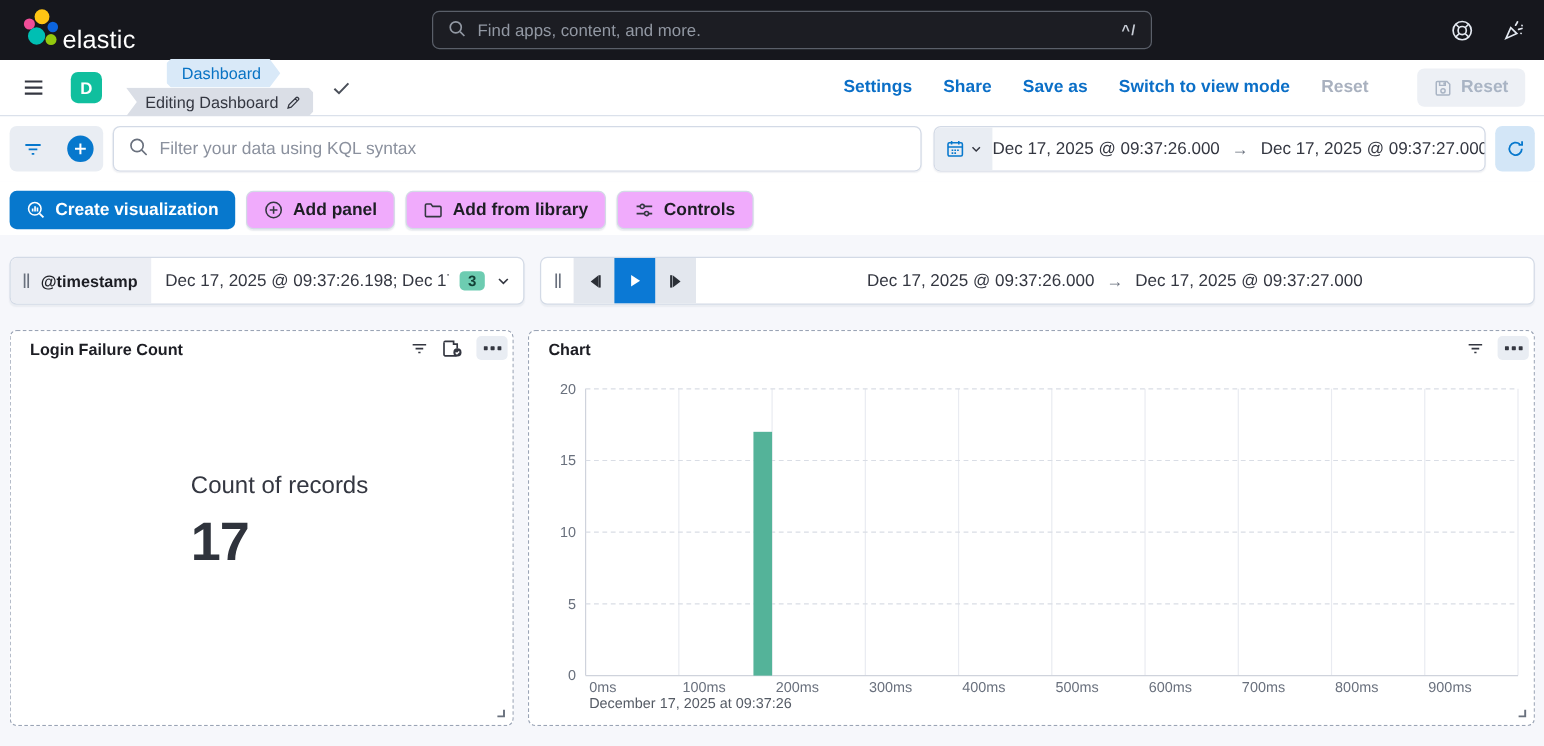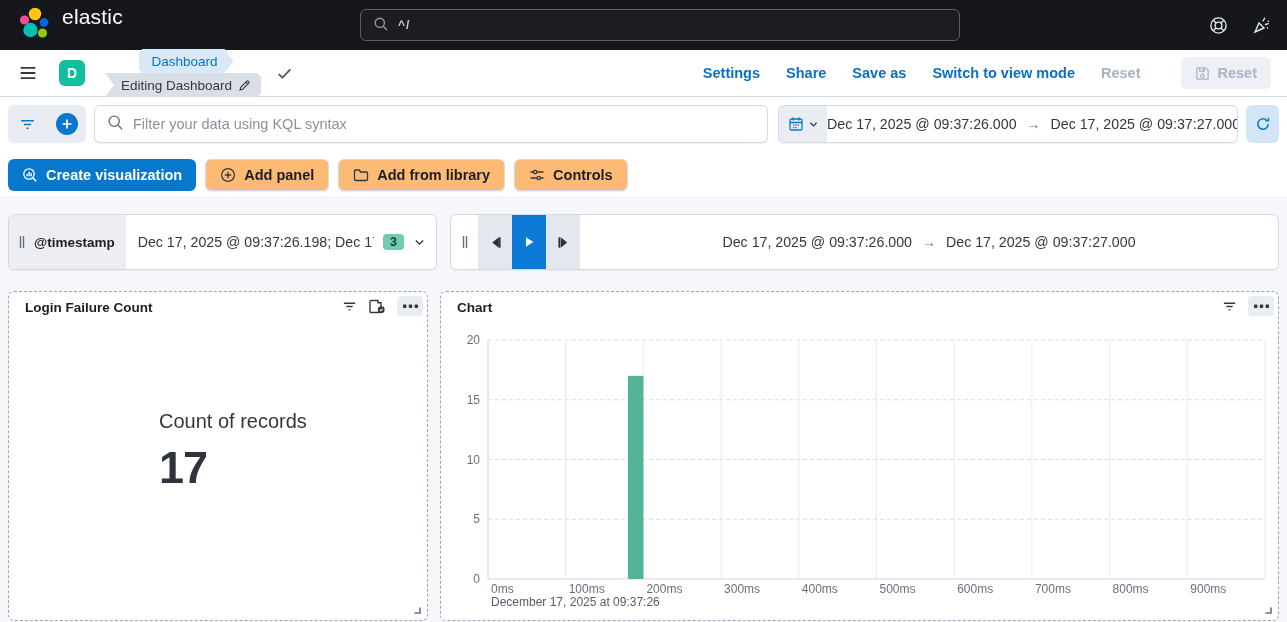--- a/index.html
+++ b/index.html
@@ -6,21 +6,21 @@
   html,body { width:1287px; height:622px; }
   body {
     font-family: "Liberation Sans", "DejaVu Sans", sans-serif;
     background:#f6f7fb; overflow:hidden; position:relative;
     color:#1d1e24; font-size:14px;
   }
   .app { width:1287px; height:622px; display:flex; flex-direction:column; }
 
   
   .topbar { height:50px; background:#16171d; position:relative; display:flex; align-items:center; flex:none; }
-  .brand { display:flex; align-items:flex-start; gap:10px; padding-left:14px; }
+  .brand { display:flex; align-items:flex-end; padding-left:14px; }
   .brand-name { color:#ffffff; font-size:21px; letter-spacing:.2px; }
   .global-search {
     position:absolute; left:360px; top:9px; width:600px; height:32px;
     background:#1c1d23; border:1px solid #5a5f69; border-radius:6px;
     display:flex; align-items:center; padding:0 12px; gap:9px;
   }
   .global-search input {
     flex:1; background:transparent; border:none; outline:none;
     color:#e6e9f0; font-size:14px; font-family:inherit;
   }
@@ -63,26 +63,26 @@
   .datepicker { position:absolute; left:778px; top:8px; width:460px; height:38px; background:#fff; border:1px solid #d3dae6; border-radius:6px; display:flex; align-items:center; overflow:hidden; box-shadow:0 1px 1px rgba(152,162,179,.15); }
   .cal-seg { width:48px; height:100%; background:#e9edf3; display:flex; align-items:center; justify-content:center; gap:4px; cursor:pointer; flex:none; }
   .date-texts { flex:1; display:flex; align-items:center; justify-content:center; gap:10px; font-size:14.2px; color:#343741; white-space:nowrap; }
   .range-arrow { color:#69707d; font-size:14px; }
   .refresh-btn { position:absolute; left:1246px; top:8px; width:33px; height:38px; background:#d3e6f7; border:none; border-radius:6px; display:flex; align-items:center; justify-content:center; cursor:pointer; }
 
   
   .toolbar { height:45px; background:#fff; display:flex; align-items:center; gap:9px; padding:2px 0 0 8px; flex:none; }
   .tb-btn { height:32px; border-radius:6px; display:flex; align-items:center; gap:8px; padding:0 14px; font-size:14.5px; font-weight:600; font-family:inherit; cursor:pointer; }
   .tb-primary { background:#0778cd; border:none; color:#fff; }
-  .tb-secondary { background:#fdba74; border:1px solid #d3dae6; color:#1d1e24; box-shadow:0 1px 1px rgba(152,162,179,.2); }
+  .tb-secondary { background:#f0abfc; border:1px solid #d3dae6; color:#1d1e24; box-shadow:0 1px 1px rgba(152,162,179,.2); }
 
   
   .content { flex:1; background:#f6f7fb; padding:18px 8px 0 8px; }
 
-  .slider-row { display:flex; gap:13px; height:56px; }
+  .slider-row { display:flex; gap:13px; height:40px; }
   .control-frame { background:#fff; border:1px solid #d3dae6; border-radius:6px; display:flex; align-items:center; overflow:hidden; box-shadow:0 1px 1px rgba(152,162,179,.12); }
   .ts-field-frame { width:429px; flex:none; }
   .ts-label-seg { height:100%; background:#eceef4; display:flex; align-items:center; gap:8px; padding:0 11px 0 9px; flex:none; cursor:grab; }
   .ts-field-name { font-size:13.5px; font-weight:bold; color:#1d1e24; }
   .ts-value { flex:1; display:flex; align-items:center; padding:0 10px 0 12px; gap:9px; min-width:0; cursor:pointer; }
   .ts-value-text { font-size:14.2px; color:#343741; white-space:nowrap; overflow:hidden; flex:1; }
   .count-badge { background:#6dccb1; color:#123f35; font-size:12.5px; font-weight:bold; border-radius:4px; padding:1px 7px; flex:none; }
   .ts-play-frame { flex:1; }
   .pb-gray { height:100%; background:#e3e7ee; display:flex; align-items:center; flex:none; }
   .pb-grip { padding:0 9px 0 10px; display:flex; cursor:grab; }
@@ -122,20 +122,21 @@
       </span>
       <span class="brand-name">elastic</span>
     </div>
     <div class="global-search">
       <span>
         <svg width="16" height="16" viewBox="0 0 16 16" fill="none" stroke="#9298a3" stroke-width="1.4">
           <circle cx="6.8" cy="6.8" r="4.6"></circle>
             <path d="M10.4 10.4 L14 14"></path>
         </svg>
       </span>
+      <input type="text" placeholder="Find apps, content, and more." style="">
       <span class="kbd-hint">^/</span>
     </div>
     <div class="topbar-icons">
       <span class="hdr-icon">
         <svg width="19" height="19" viewBox="0 0 19 19" fill="none" stroke="#e3e8f0" stroke-width="1.4">
           <circle cx="9.5" cy="9.5" r="7.6"></circle>
             <circle cx="9.5" cy="9.5" r="3.4"></circle>
           <path d="M4.2 4.2 l2.9 2.9 M14.8 4.2 l-2.9 2.9 M4.2 14.8 l2.9 -2.9 M14.8 14.8 l-2.9 -2.9"></path>
         </svg>
       </span>

